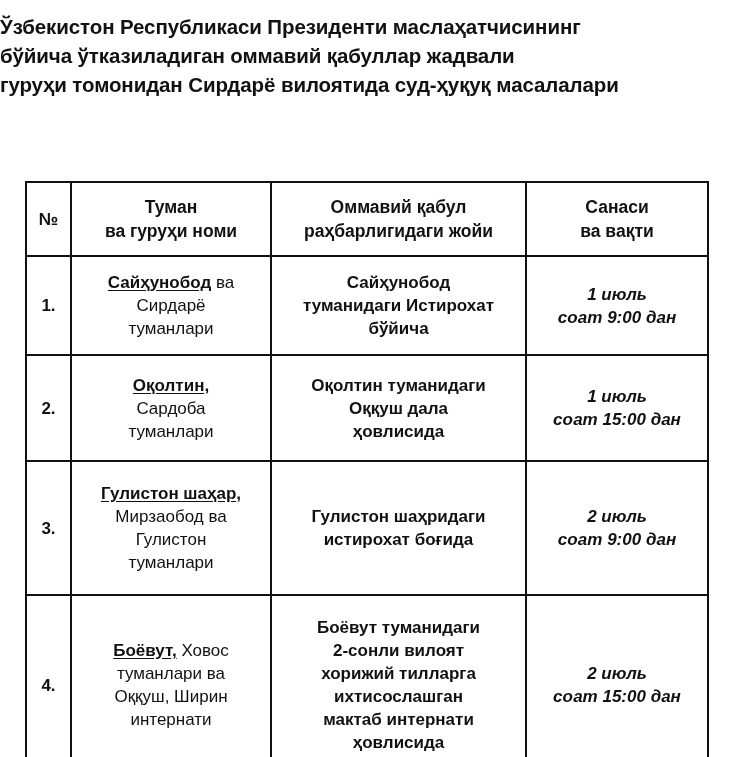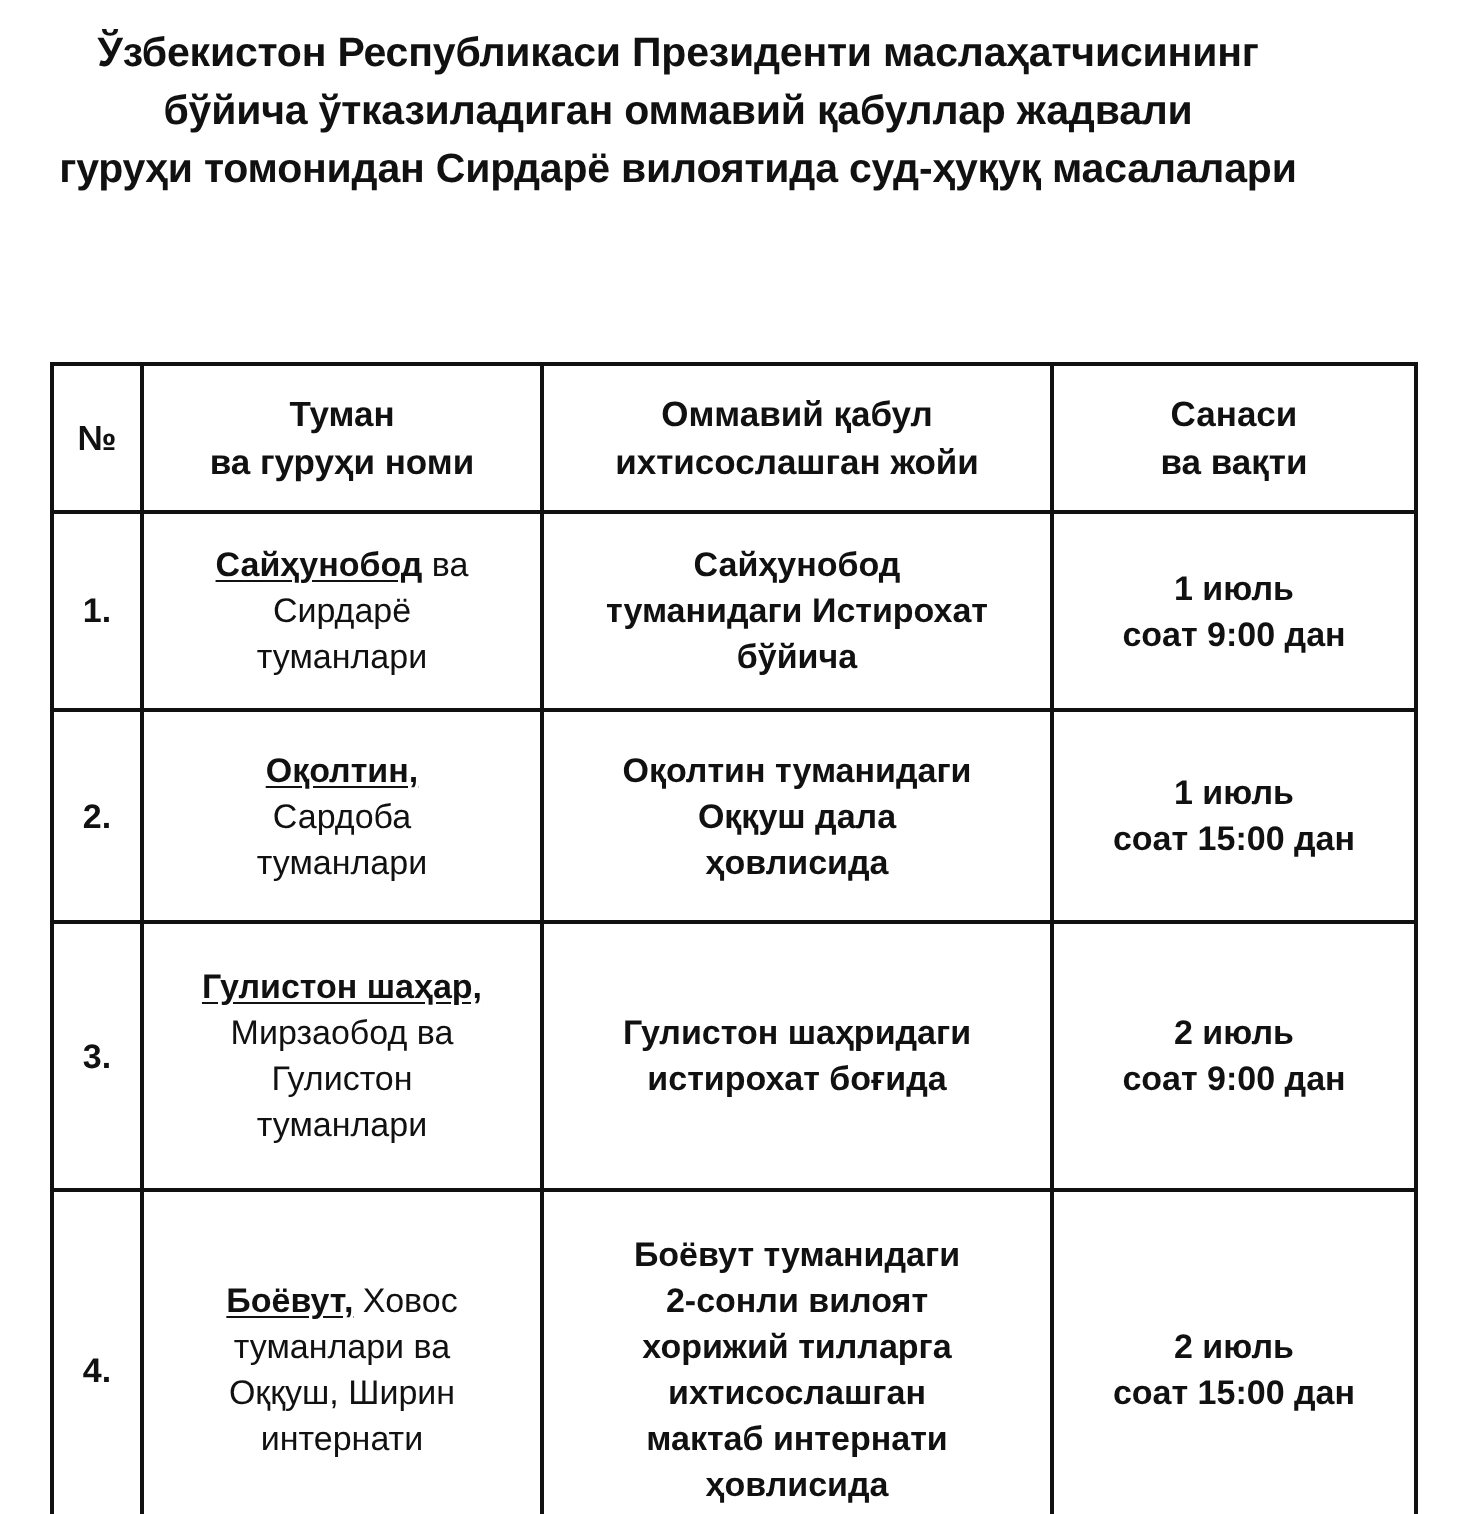--- a/index.html
+++ b/index.html
@@ -16,21 +16,20 @@
     overflow: hidden;
     position: relative;
   }
 
   
   #title-block {
     position: absolute;
     left: 0;
     top: 12px;
     width: 678px;
-    text-align: center;
   }
   .title-line {
     display: block;
     font-size: 20.5px;
     font-weight: bold;
     line-height: 29px;
     letter-spacing: -0.1px;
     white-space: nowrap;
     color: #111111;
   }
@@ -83,20 +82,21 @@
   }
   .cell-place {
     font-weight: bold;
     font-size: 17px;
     line-height: 25px;
   }
   .cell-date {
     font-weight: bold;
     font-size: 17px;
     line-height: 26px;
+    font-style: italic;
   }
   .row-1 td { height: 85px; }
   .row-2 td { height: 92px; }
   .row-3 td { height: 120px; }
   .row-4 td { height: 166px; }
 
   .nowrap-line { display: block; }
 </style>
 </head>
 <body>
@@ -118,21 +118,21 @@
     <tr>
       <th>
         <span class="nowrap-line">№</span>
       </th>
       <th>
         <span class="nowrap-line">Туман</span>
         <span class="nowrap-line">ва гуруҳи номи</span>
       </th>
       <th>
         <span class="nowrap-line">Оммавий қабул</span>
-        <span class="nowrap-line">ихтисослашган жойи</span>
+        <span class="nowrap-line">раҳбарлигидаги жойи</span>
       </th>
       <th>
         <span class="nowrap-line">Санаси</span>
         <span class="nowrap-line">ва вақти</span>
       </th>
     </tr>
   </thead>
   <tbody>
 
     <tr class="row-1">

